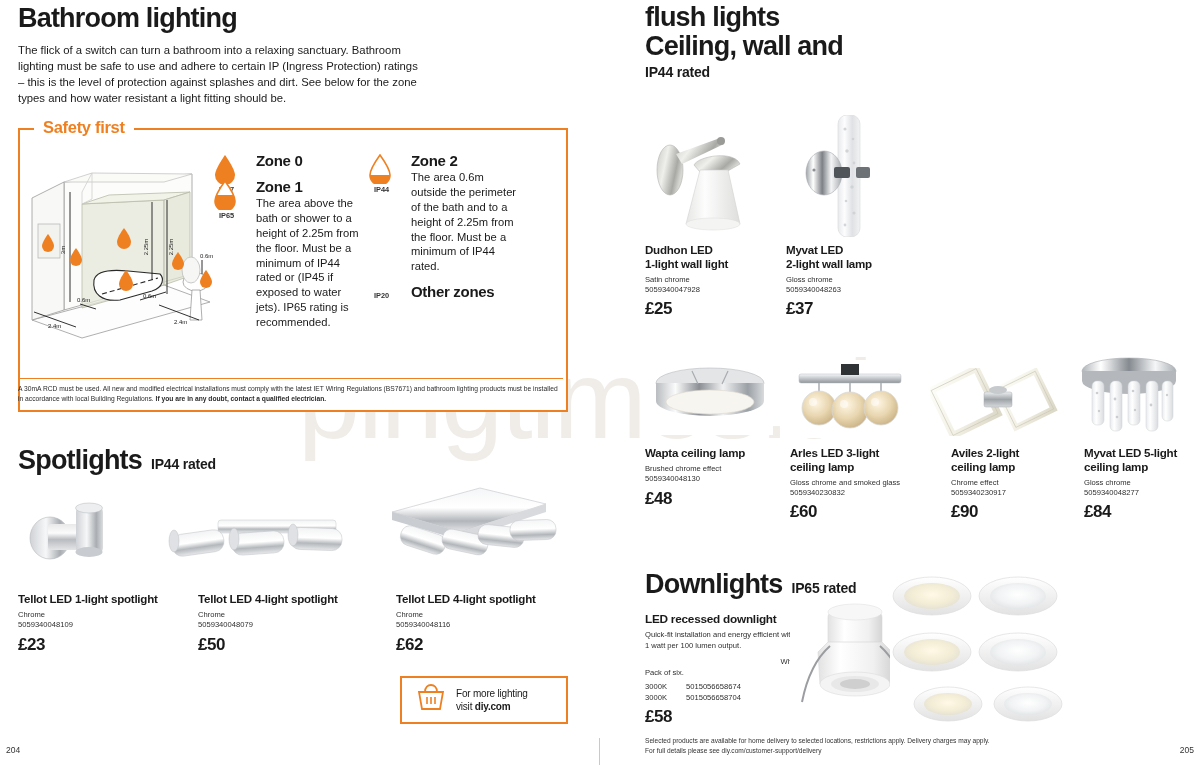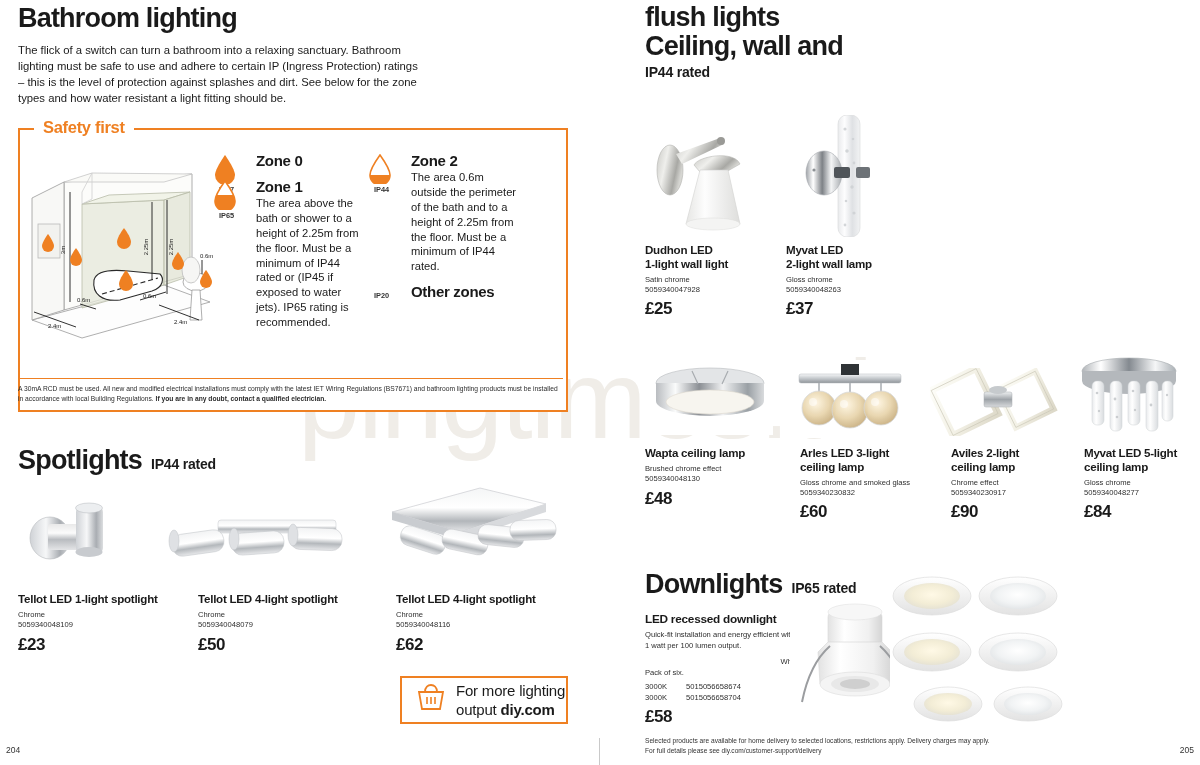--- a/index.html
+++ b/index.html
@@ -70,21 +70,21 @@
   .prod-code { font-size:7.6px; line-height:1.4; color:#2e2e2e; }
   .prod-price { font-size:17px; font-weight:bold; letter-spacing:-0.4px; margin-top:4px; }
 
   .photo { background:#ffffff; position:relative; overflow:hidden; }
 
   
   .cta {
     position:absolute; left:400px; top:676px; width:168px; height:48px;
     border:2px solid #ef8022; display:flex; align-items:center; gap:10px; padding-left:14px;
   }
-  .cta .txt { font-size:15px; line-height:1.3; letter-spacing:-0.2px; }
+  .cta .txt { font-size:10px; line-height:1.3; letter-spacing:-0.2px; }
   .cta .txt b { font-weight:bold; }
 
   
   .folio { position:absolute; bottom:10px; font-size:8.5px; color:#333; }
   .footer-note { position:absolute; left:645px; bottom:8px; font-size:6.6px; line-height:1.6; color:#333; width:420px; }
 </style>
 </head>
 <body>
 
 <div class="page">
@@ -313,21 +313,21 @@
     <div class="cta">
       <span>
         <svg width="30" height="28" viewBox="0 0 30 28">
           <path d="M3 8 L27 8 L24 25 L6 25 Z" fill="none" stroke="#ef8022" stroke-width="1.8"></path>
           <path d="M9 8 C9 3 12 1 15 1 C18 1 21 3 21 8" fill="none" stroke="#ef8022" stroke-width="1.8"></path>
           <path d="M11 13 L11 20 M15 13 L15 20 M19 13 L19 20" stroke="#ef8022" stroke-width="1.6"></path>
         </svg>
       </span>
       <span class="txt">
         <span>For more lighting</span><br>
-        <span>output </span><b>diy.com</b>
+        <span>visit </span><b>diy.com</b>
       </span>
     </div>
 
     <div class="folio" style="left:6px;">204</div>
   </div>
 
   <div class="right-page">
 
     <div style="position:absolute;left:45px;top:3px;width:280px;">
       <h1 class="section-title">flush lights</h1>
@@ -527,21 +527,21 @@
         </g>
       </svg>
     </div>
 
     <div style="position:absolute;left:45px;top:446px;width:135px;">
       <div class="prod-name">Wapta ceiling lamp</div>
       <div class="prod-sub">Brushed chrome effect</div>
       <div class="prod-code">5059340048130</div>
       <div class="prod-price">£48</div>
     </div>
-    <div style="position:absolute;left:200px;top:446px;width:142px;">
+    <div style="position:absolute;left:190px;top:446px;width:142px;">
       <div class="prod-name">Arles LED 3-light</div>
       <div class="prod-name">ceiling lamp</div>
       <div class="prod-sub">Gloss chrome and smoked glass</div>
       <div class="prod-code">5059340230832</div>
       <div class="prod-price">£60</div>
     </div>
     <div style="position:absolute;left:351px;top:446px;width:128px;">
       <div class="prod-name">Aviles 2-light</div>
       <div class="prod-name">ceiling lamp</div>
       <div class="prod-sub">Chrome effect</div>

